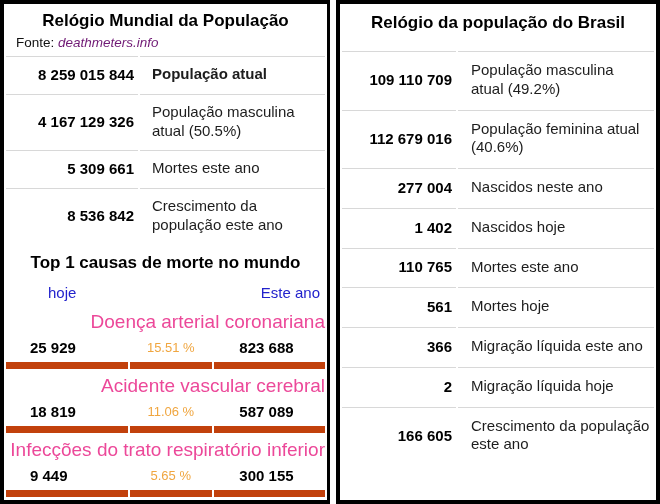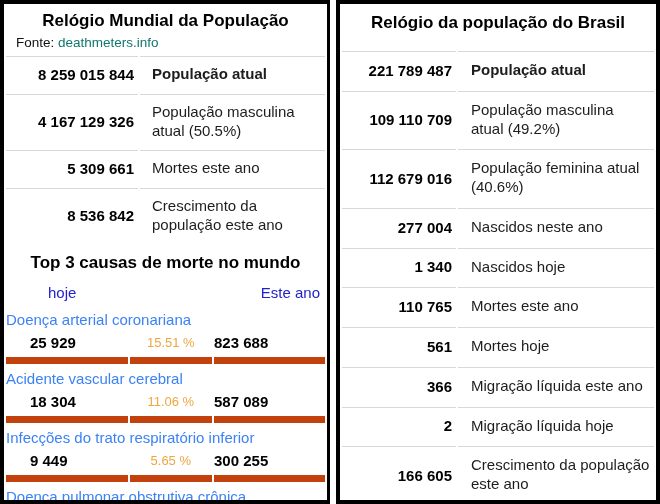--- a/index.html
+++ b/index.html
@@ -17,21 +17,21 @@
   table{width:100%;border-collapse:separate;border-spacing:2px;}
   td,th{padding:0;vertical-align:middle;}
 
   .panel-title{
     font-size:17px;font-weight:bold;text-align:center;
     padding:5px 2px 2px 2px;color:#000;
   }
   .panel-right .panel-title{padding:7px 2px 16px 2px;}
 
   .source-row td{font-size:13.5px;padding:0 0 4px 10px;color:#111;}
-  .source-row a{color:#0f766e;text-decoration:none;cursor:pointer;}
+  .source-row a{color:#701a75;text-decoration:none;cursor:pointer;font-style:italic;}
 
   
   .stat-row td{border-top:1px solid #d8d8d8;font-size:15px;}
   .stat-row .num{
     width:126px;text-align:right;font-weight:bold;white-space:nowrap;
     padding:8px 4px 8px 2px;color:#000;
   }
   .stat-row .lbl{
     text-align:left;padding:8px 4px 8px 12px;color:#1d1d1d;line-height:1.25;
   }
@@ -41,26 +41,26 @@
   .panel-right .stat-row .lbl{padding:9px 4px 9px 13px;}
 
   
   .top5-title th{
     font-size:17px;font-weight:bold;text-align:center;padding:6px 0 4px 0;color:#000;
   }
   .cols-row td{font-size:15px;padding:5px 0 4px 0;}
   .cols-row .today{color:#2222cc;text-align:left;padding-left:42px;cursor:pointer;}
   .cols-row .year{color:#2222cc;text-align:right;padding-right:5px;cursor:pointer;}
   .cause-name td{
-    text-align:left;font-size:15px;color:#3b82f6;padding:4px 0 2px 0;
+    text-align:right;font-size:19px;color:#ec4899;padding:4px 0 2px 0;
   }
   .cause-vals td{border-bottom:7px solid #c2410c;padding:2px 0 6px 0;font-size:15px;}
   .cause-vals .cv-today{font-weight:bold;text-align:left;padding-left:24px;color:#000;}
   .cause-vals .cv-pct{text-align:center;font-size:13px;color:#f0a640;}
-  .cause-vals .cv-year{font-weight:bold;text-align:left;padding-right:6px;color:#000;}
+  .cause-vals .cv-year{font-weight:bold;text-align:center;padding-right:6px;color:#000;}
 </style>
 </head>
 <body>
 
 <div class="wrap">
 
   <div class="panel panel-left">
     <table>
       <tbody>
           <tr>
@@ -87,89 +87,85 @@
       <tr class="stat-row">
         <td class="num">8 536 842</td>
         <td class="lbl">Crescimento da população este ano</td>
       </tr>
     </tbody>
       </table>
 
     <table>
       <tbody>
           <tr class="top5-title">
-        <th colspan="3">Top 3 causas de morte no mundo</th>
+        <th colspan="3">Top 1 causas de morte no mundo</th>
       </tr>
       <tr class="cols-row">
         <td class="today">hoje</td>
         <td></td>
         <td class="year">Este ano</td>
       </tr>
 
       <tr class="cause-name">
         <td colspan="3">Doença arterial coronariana</td>
       </tr>
       <tr class="cause-vals">
         <td class="cv-today">25 929</td>
         <td class="cv-pct">15.51 %</td>
         <td class="cv-year">823 688</td>
       </tr>
 
       <tr class="cause-name">
         <td colspan="3">Acidente vascular cerebral</td>
       </tr>
       <tr class="cause-vals">
-        <td class="cv-today">18 304</td>
+        <td class="cv-today">18 819</td>
         <td class="cv-pct">11.06 %</td>
         <td class="cv-year">587 089</td>
       </tr>
 
       <tr class="cause-name">
         <td colspan="3">Infecções do trato respiratório inferior</td>
       </tr>
       <tr class="cause-vals">
         <td class="cv-today">9 449</td>
         <td class="cv-pct">5.65 %</td>
-        <td class="cv-year">300 255</td>
+        <td class="cv-year">300 155</td>
       </tr>
 
       <tr class="cause-name">
         <td colspan="3">Doença pulmonar obstrutiva crônica</td>
       </tr>
 
     </tbody>
       </table>
   </div>
 
   <div class="gap"></div>
 
   <div class="panel panel-right">
     <table>
       <tbody>
           <tr>
         <th colspan="2" class="panel-title">Relógio da população do Brasil</th>
       </tr>
-      <tr class="stat-row first">
-        <td class="num">221 789 487</td>
-        <td class="lbl">População atual</td>
-      </tr>
       <tr class="stat-row">
         <td class="num">109 110 709</td>
         <td class="lbl">População masculina atual (49.2%)</td>
       </tr>
       <tr class="stat-row">
         <td class="num">112 679 016</td>
         <td class="lbl">População feminina atual (40.6%)</td>
       </tr>
       <tr class="stat-row">
         <td class="num">277 004</td>
         <td class="lbl">Nascidos neste ano</td>
       </tr>
       <tr class="stat-row">
-        <td class="num">1 340</td>
+        <td class="num">1 402</td>
         <td class="lbl">Nascidos hoje</td>
       </tr>
       <tr class="stat-row">
         <td class="num">110 765</td>
         <td class="lbl">Mortes este ano</td>
       </tr>
       <tr class="stat-row">
         <td class="num">561</td>
         <td class="lbl">Mortes hoje</td>
       </tr>

